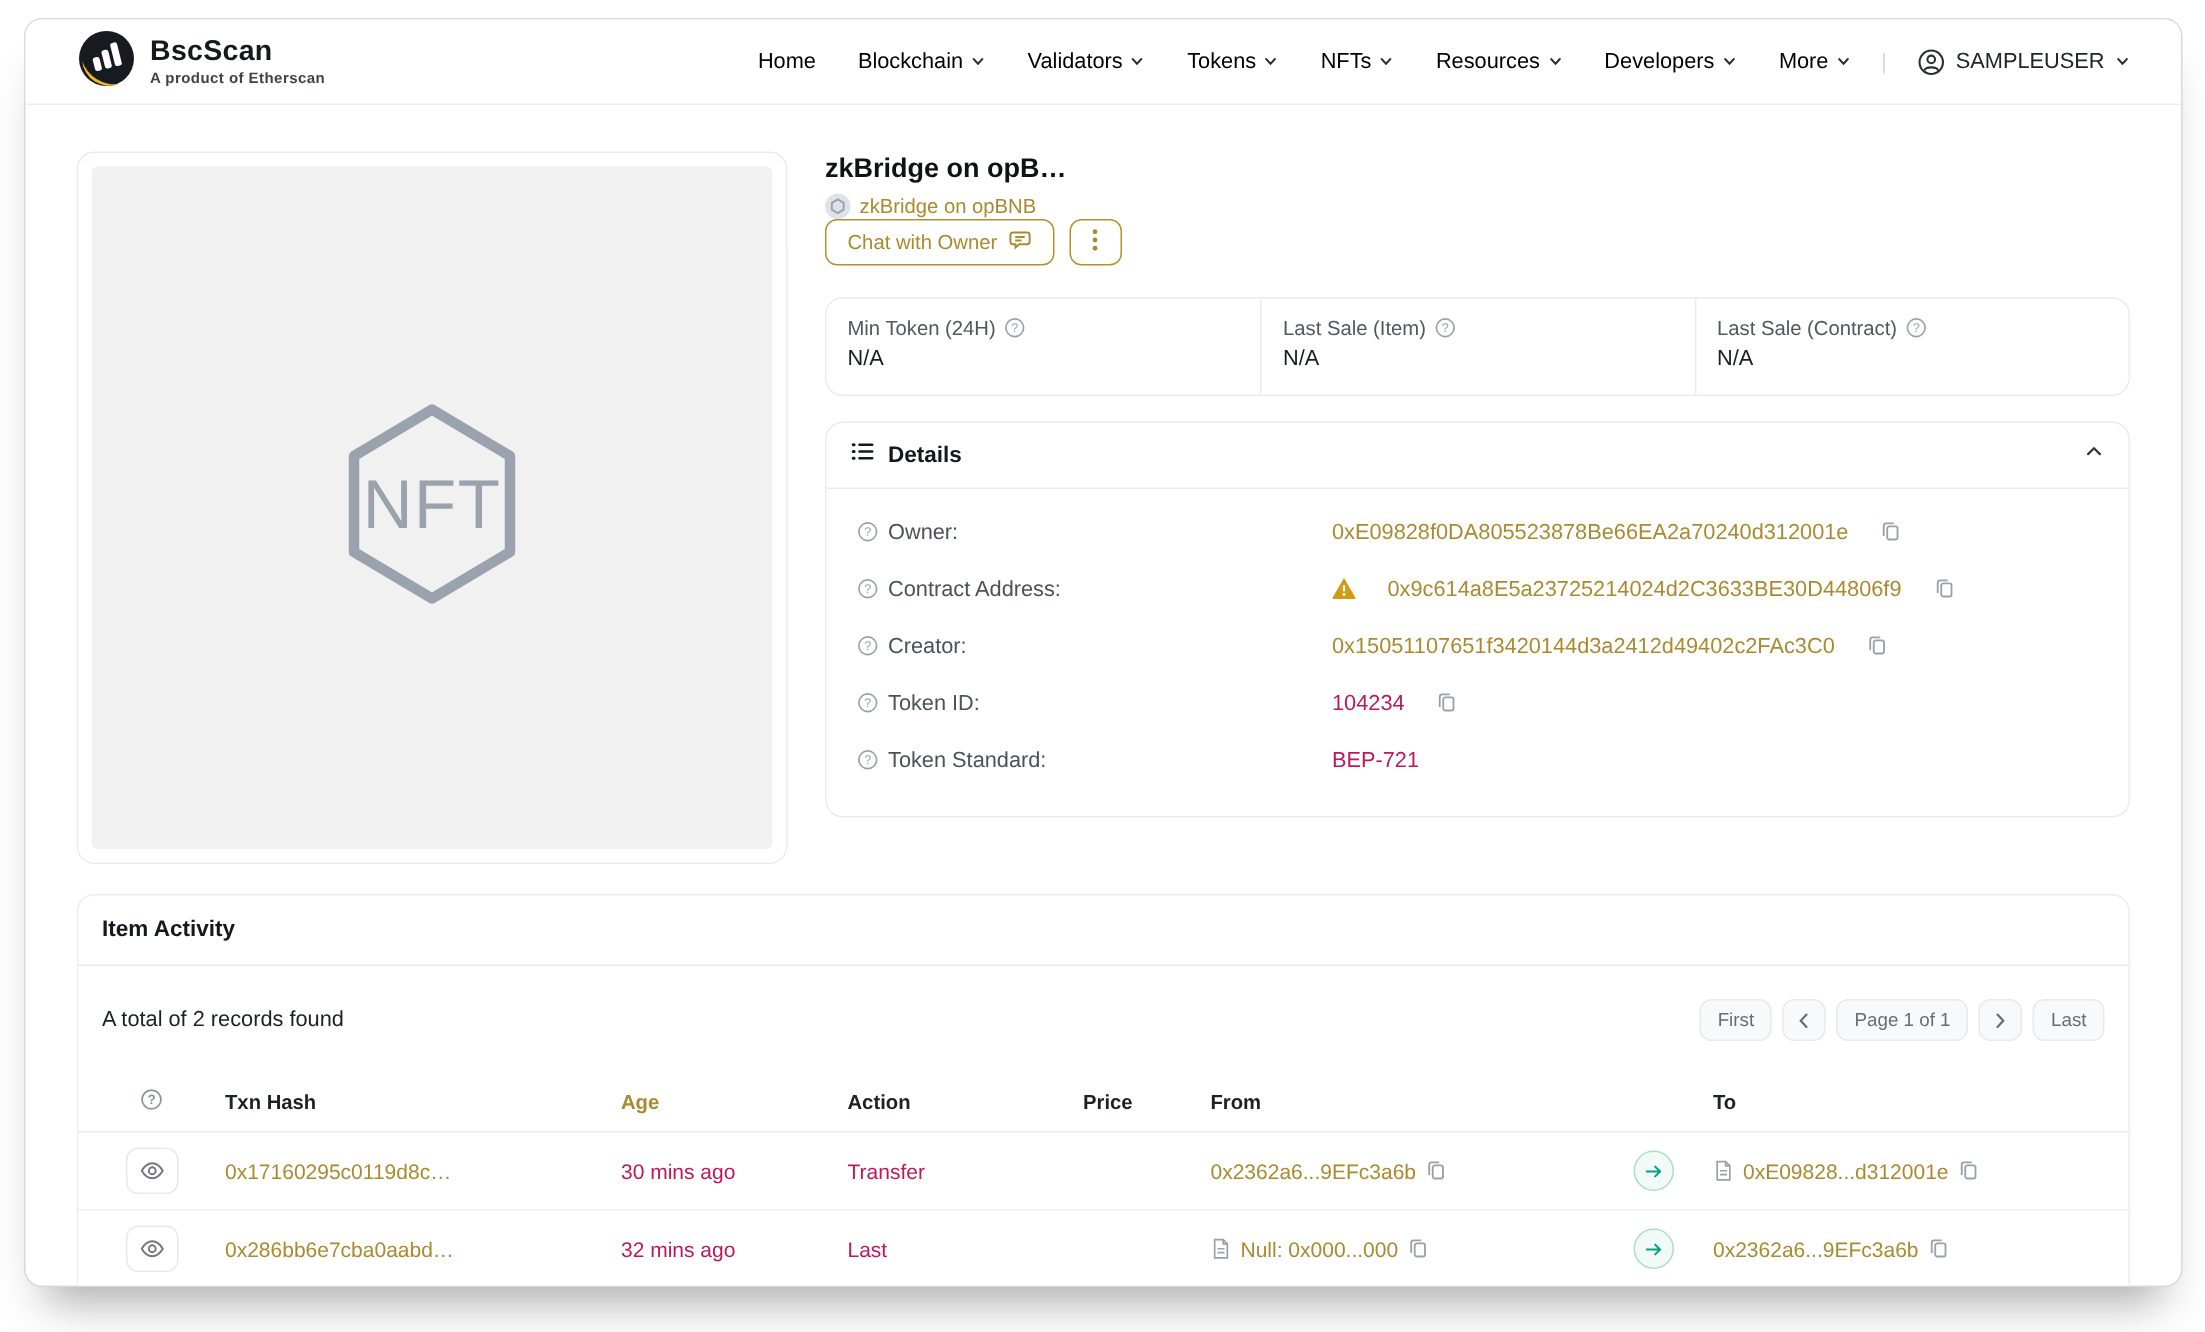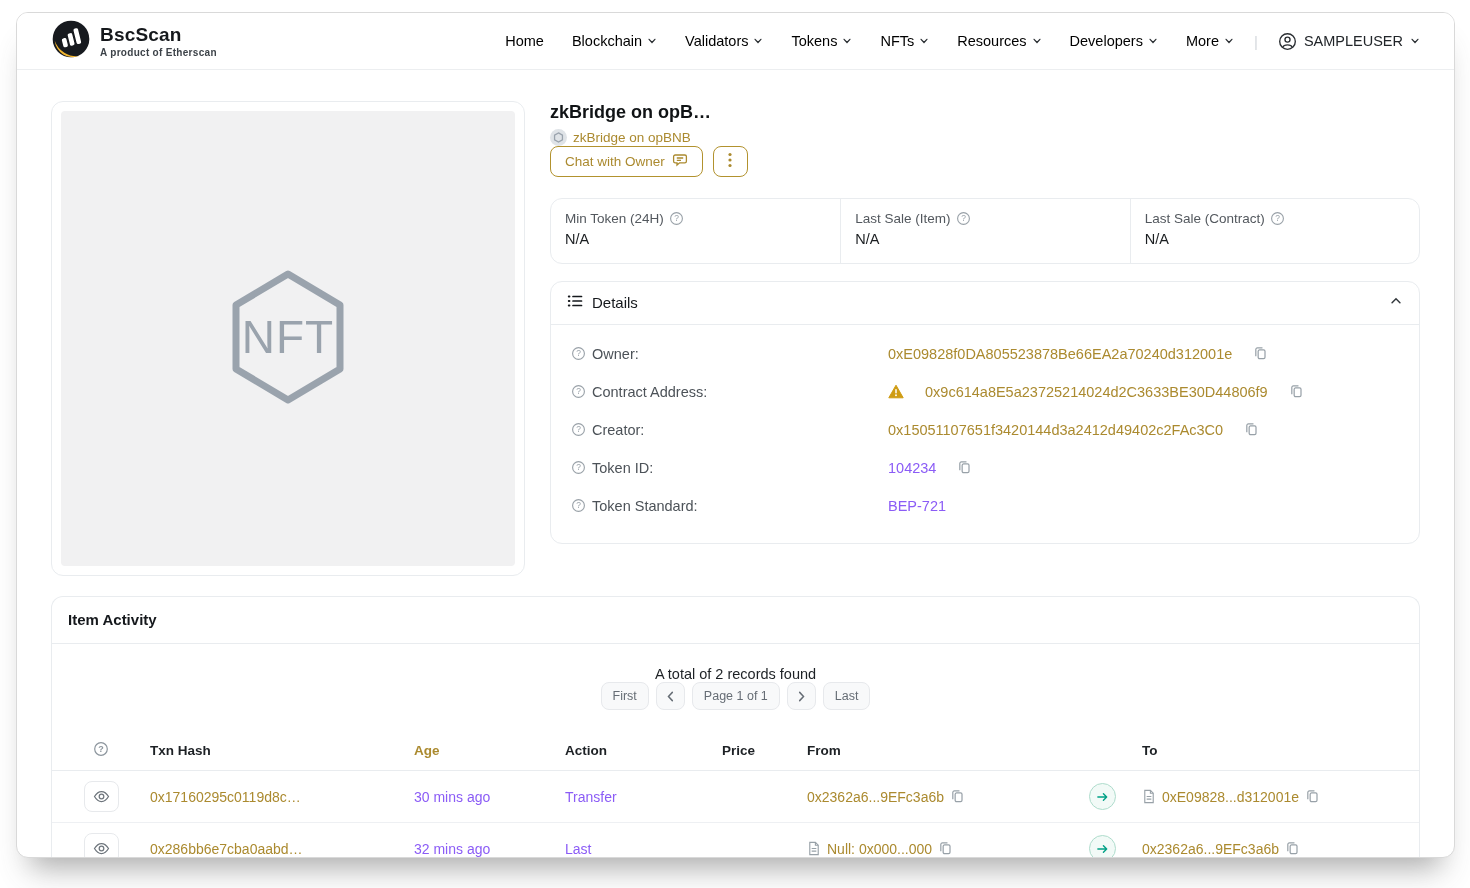--- a/index.html
+++ b/index.html
@@ -48,51 +48,51 @@
   
   .stats-card { margin-top:21px; display:grid; grid-template-columns:1fr 1fr 1fr; height:66px; }
   .stat-col { padding:12px 14px; }
   .stat-col + .stat-col { border-left:1px solid #e9ecef; }
   .stat-label { display:flex; align-items:center; gap:5px; font-size:13.5px; color:#53585e; }
   .stat-value { font-size:14.5px; color:#1b1e21; margin-top:5px; }
   
   .details-card { margin-top:17px; }
   .details-header { display:flex; align-items:center; gap:9px; padding:11px 16px;
     border-bottom:1px solid #e9ecef; cursor:pointer; }
-  .details-header .dh-title { font-size:15px; font-weight:normal; color:#15181c; }
+  .details-header .dh-title { font-size:15px; font-weight:bold; color:#15181c; }
   .details-header .dh-chevron { margin-left:auto; }
   .details-body { padding:10px 16px 18px; }
   .detail-row { display:grid; grid-template-columns:321px 1fr; align-items:center; height:38px; }
   .detail-label { display:flex; align-items:center; gap:6px; font-size:14.5px; color:#4c5258; padding-left:4px; }
   .detail-value { display:flex; align-items:center; gap:21px; font-size:14.5px; color:#1b1e21; }
   .gold-link { color:#ab8a2f; cursor:pointer; }
   .copy-btn { background:none; border:none; cursor:pointer; display:flex; padding:0; }
   
   .activity-card { margin-top:20px; border-bottom:none; border-radius:12px 12px 0 0; }
   .activity-header { padding:14px 16px; border-bottom:1px solid #e9ecef; }
   .activity-header span { font-size:15px; font-weight:bold; color:#15181c; }
-  .activity-toolbar { display:flex; align-items:center; justify-content:space-between; padding:22px 16px 20px;flex-direction:column; }
+  .activity-toolbar { display:flex; align-items:center; justify-content:space-between; padding:22px 16px 20px; }
   .records-text { font-size:14.5px; color:#1d2125; }
   .pagination { display:flex; gap:7px; }
   .pg-btn { background:#f8f9fa; border:1px solid #e7e9ec; border-radius:8px; color:#666d75;
     font-size:12.5px; height:28px; padding:0 11px; display:flex; align-items:center; cursor:pointer;
     font-family:inherit; }
   .pg-icon { padding:0 9px; }
   
   .t-grid { display:grid; grid-template-columns:98px 264px 151px 157px 85px 255px 80px 1fr; align-items:center; }
   .t-head { height:41px; border-bottom:1px solid #e9ecef; font-size:13.5px; font-weight:bold; color:#1d2125; }
   .t-head .th-age { color:#ab8a2f; cursor:pointer; }
   .t-row { height:52px; border-bottom:1px solid #eef0f3; font-size:14px; }
   .cell-center { justify-self:center; }
   .eye-btn { width:35px; height:31px; border:1px solid #e7e9ec; border-radius:8px; background:#fff;
     display:flex; align-items:center; justify-content:center; cursor:pointer; }
   .addr-cell { display:flex; align-items:center; gap:6px; min-width:0; }
   .arrow-circle { width:27px; height:27px; border-radius:50%; background:#f2faf7;
     border:1px solid #aedccc; display:flex; align-items:center; justify-content:center; }
-  .plain { color:#8b5cf6; }
+  .plain { color:#be185d; }
 </style>
 </head>
 <body>
 
 <div class="window">
 
   <header>
     <div class="logo">
       <span>
         <svg width="40" height="40" viewBox="0 0 48 48">

